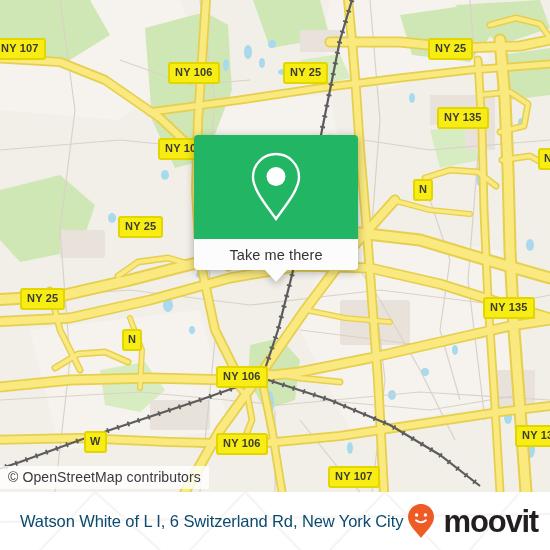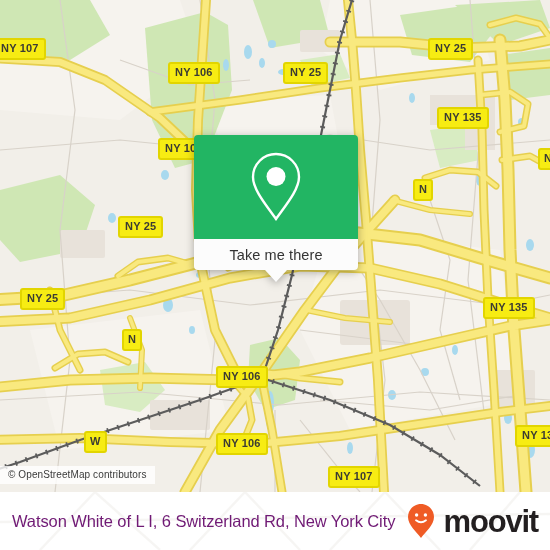--- a/index.html
+++ b/index.html
@@ -81,21 +81,21 @@
     border-right: 11px solid transparent;
     border-top: 12px solid #fcfcfc;
   }
 
   
   #attribution {
     position: absolute;
     left: 0; top: 466px;
     background: rgba(255,255,255,0.80);
     padding: 3px 8px 4px 8px;
-    font-size: 10px;
+    font-size: 14px;
     color: #3a3a3a;
     letter-spacing: 0.1px;
   }
 
   
   #bottom-bar {
     position: absolute;
     left: 0; top: 492px;
     width: 550px; height: 58px;
     background: #ffffff;
@@ -103,23 +103,23 @@
     align-items: center;
     overflow: hidden;
   }
   #bottom-watermark {
     position: absolute;
     left: 0; top: 0; width: 550px; height: 58px;
     opacity: 0.30;
   }
   #place-label {
     position: relative;
-    padding-left: 12px;
+    padding-left: 20px;
     font-size: 16.5px;
-    color: #701a75;
+    color: #0c4a6e;
     white-space: nowrap;
     letter-spacing: -0.1px;
   }
   #moovit-logo {
     position: absolute;
     right: 12px; top: 50%;
     transform: translateY(-50%);
     display: flex;
     align-items: center;
   }

